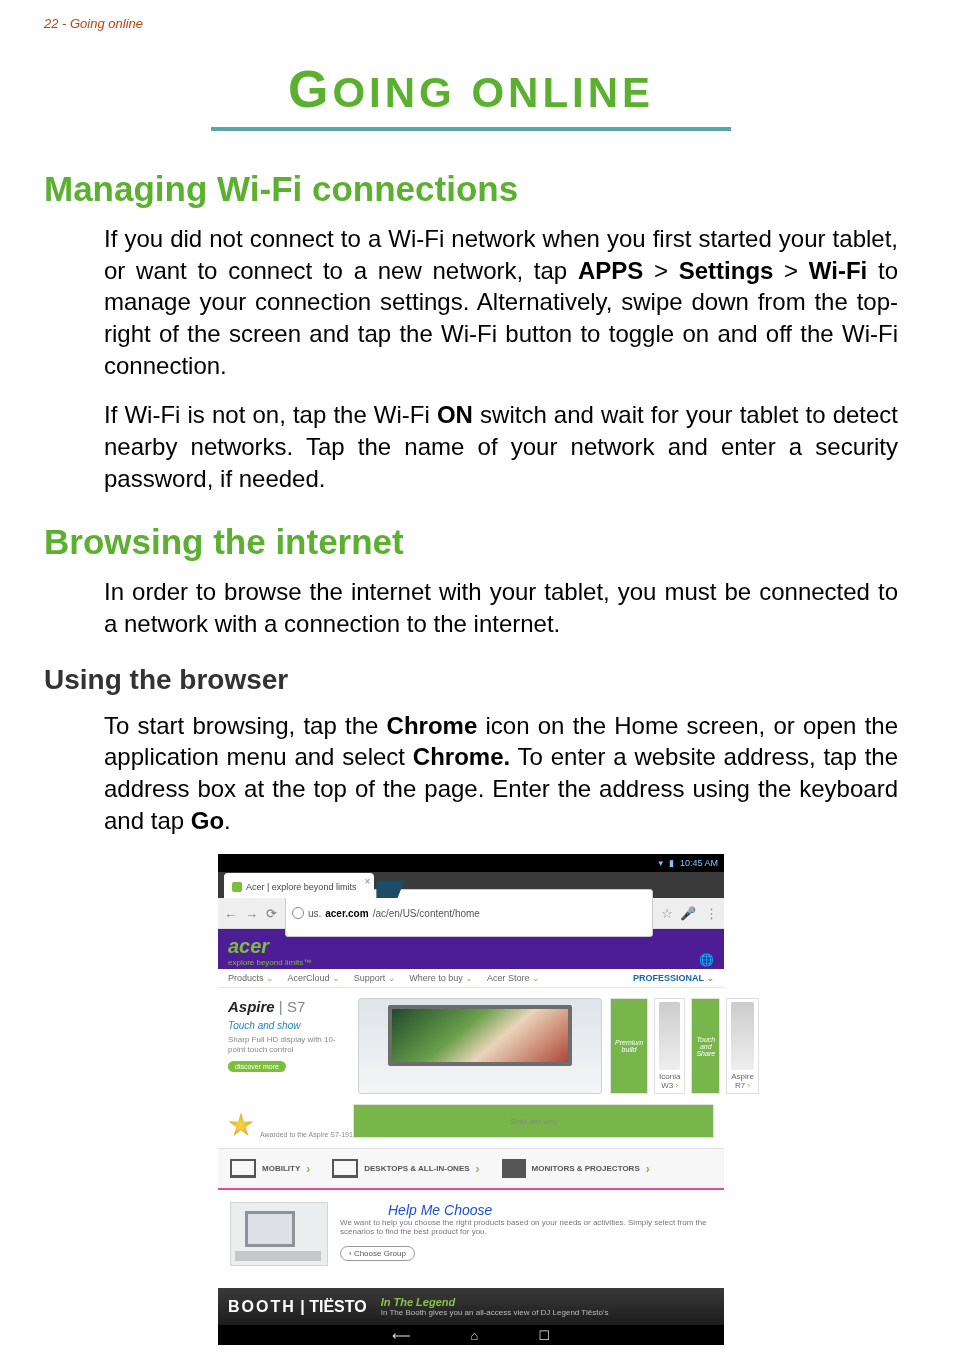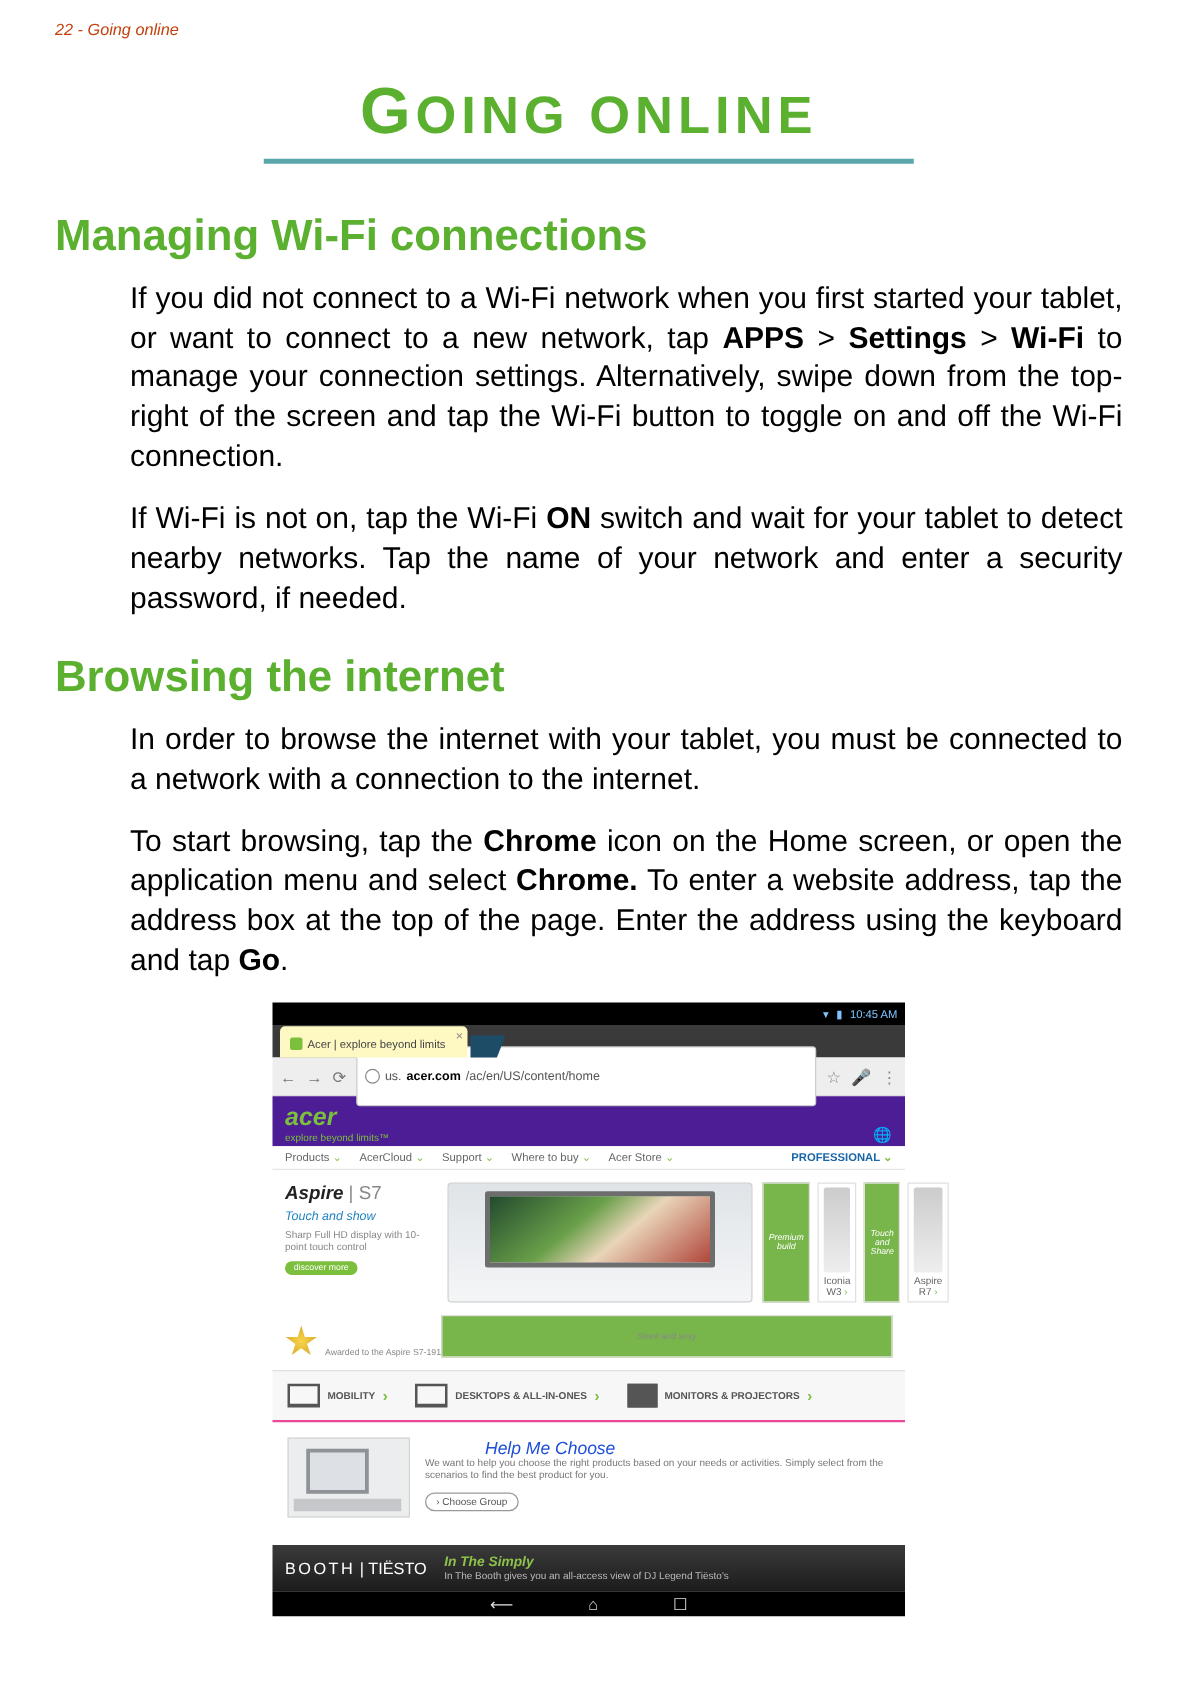--- a/index.html
+++ b/index.html
@@ -88,21 +88,21 @@
     gap: 6px;
   }
   .fig .tabbar {
     height: 26px;
     background: #3a3a3a;
     display: flex;
     align-items: flex-end;
     padding-left: 6px;
   }
   .fig .tab {
-    background: #fef9c3;
+    background: #ffffff;
     height: 22px;
     font-size: 9px;
     color: #444;
     padding: 3px 18px 0 8px;
     border-top-left-radius: 4px;
     border-top-right-radius: 4px;
     position: relative;
     display: flex;
     align-items: center;
     gap: 4px;
@@ -214,21 +214,21 @@
     content:""; position:absolute; left:4px; bottom:4px; width:86px; height:10px; background:#c5c7cb;
   }
   .fig .help-right { flex:1; font-size:8px; color:#777; }
   .fig .help-right .hmc { color:#1d4ed8; font-style:italic; font-size:14px;margin-left:48px; }
   .fig .help-right .choosegrp { display:inline-block; margin-top:10px; border:1px solid #999; border-radius:10px; padding:2px 8px; font-size:8px; color:#555; }
   .fig .banner {
     margin-top:10px;
     background: linear-gradient(#3a3a3a,#1c1c1c);
     display:flex; align-items:center; padding:8px 10px; gap:14px; position:relative;
   }
-  .fig .banner .logo { color:#fff; font-weight:normal; font-size:13px; }
+  .fig .banner .logo { color:#fff; font-weight:bold; font-size:16px; }
   .fig .banner .logo .bth { letter-spacing:2px; }
   .fig .banner .txt { font-size:8px; color:#bbb; }
   .fig .banner .txt b { color:#8cc24a; font-style:italic; font-size:11px; display:block; }
   .fig .navbar {
     background:#000; height:20px; display:flex; justify-content:center; align-items:center; gap:60px;
   }
   .fig .navbar span { color:#ddd; font-size:13px; }
 </style>
 </head>
 <body>
@@ -248,20 +248,21 @@
   </p>
 
   <p class="body">
     <span>If Wi-Fi is not on, tap the Wi-Fi </span><span class="bold">ON</span><span> switch and wait for your tablet to detect nearby networks. Tap the name of your network and enter a security password, if needed.</span>
   </p>
 
   <h2 class="section">Browsing the internet</h2>
 
   <p class="body">In order to browse the internet with your tablet, you must be connected to a network with a connection to the internet.</p>
 
+  <h3 class="subsection">Using the browser</h3>
 
   <p class="body">
     <span>To start browsing, tap the </span><span class="bold">Chrome</span><span> icon on the Home screen, or open the application menu and select </span><span class="bold">Chrome.</span><span> To enter a website address, tap the address box at the top of the page. Enter the address using the keyboard and tap </span><span class="bold">Go</span><span>.</span>
   </p>
 
   <div class="figure-wrap">
     <div class="fig">
 
       <div class="statusbar">
         <span>▾</span>
@@ -375,21 +376,21 @@
           <div>We want to help you choose the right products based on your needs or activities. Simply select from the scenarios to find the best product for you.</div>
           <span class="choosegrp">› <span>Choose Group</span></span>
         </div>
       </div>
 
       <div class="banner">
         <div class="logo">
           <span class="bth">BOOTH</span> | <span>TIËSTO</span>
         </div>
         <div class="txt">
-          <b>In The Simply</b>
+          <b>In The Legend</b>
           <span>In The Booth gives you an all-access view of DJ Legend Tiësto's</span>
         </div>
       </div>
 
       <div class="navbar">
         <span>⟵</span>
         <span>⌂</span>
         <span>☐</span>
       </div>
 

